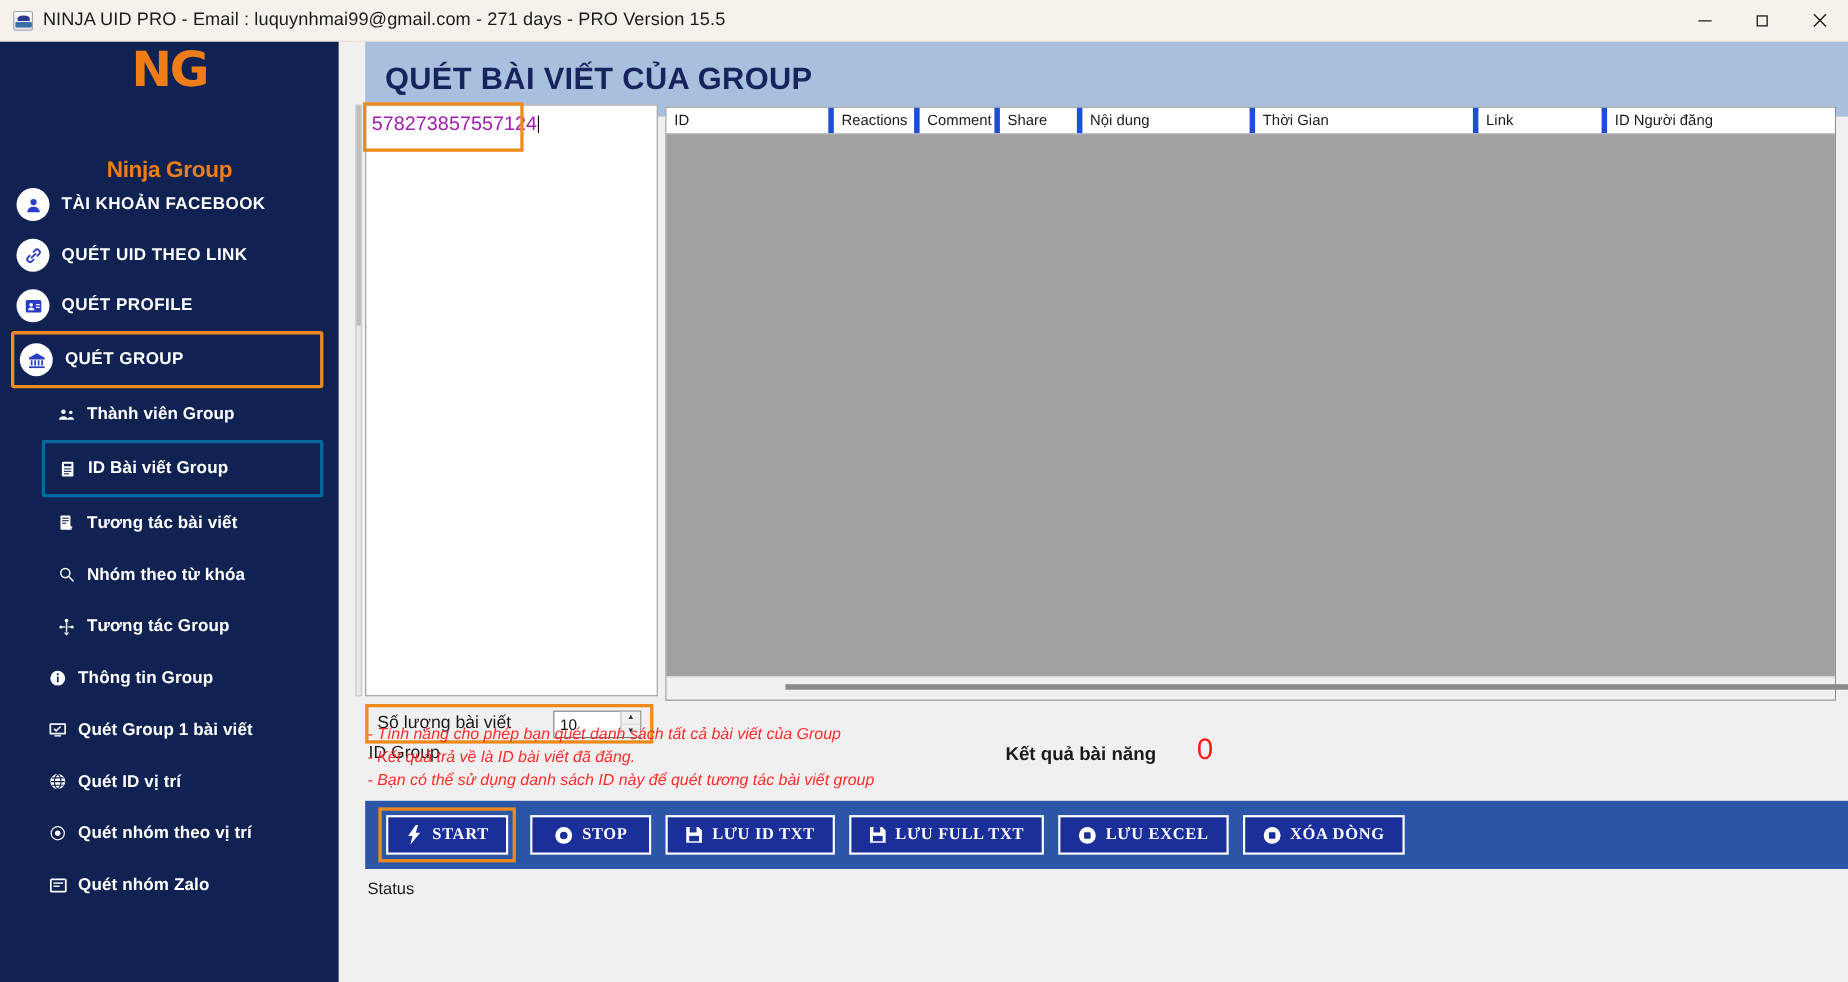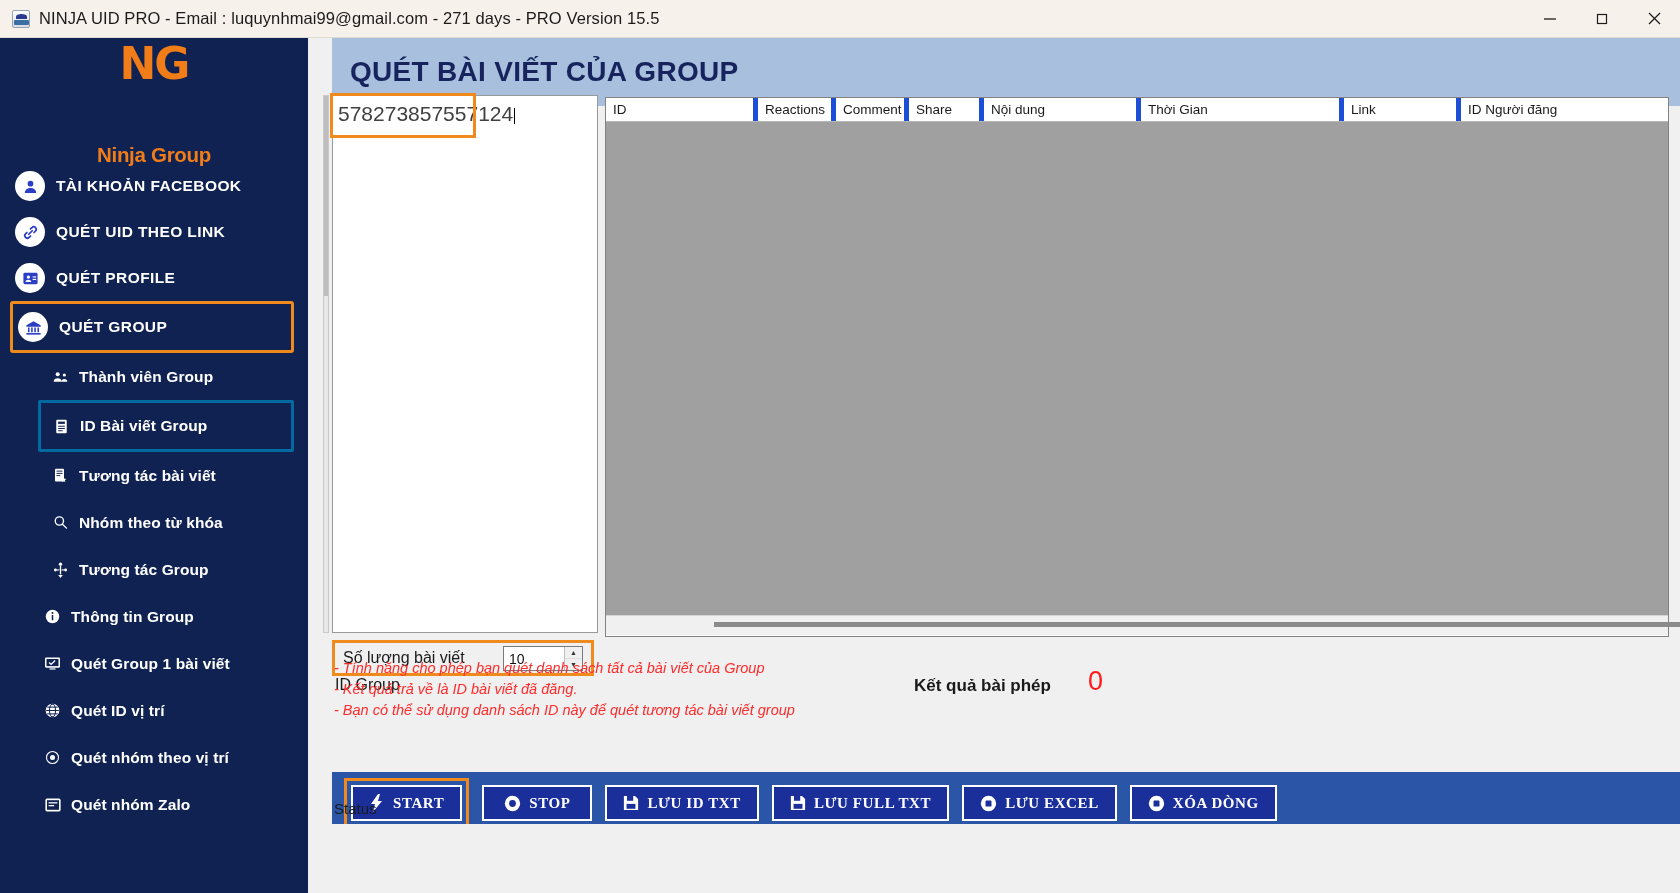--- a/index.html
+++ b/index.html
@@ -144,21 +144,21 @@
     position: relative; width: 266px; height: 538px;
     background: #ffffff; border: 1px solid #999999;
   }
   .idbox-highlight {
     position: absolute; left: -3px; top: -3px;
     width: 146px; height: 45px;
     border: 3px solid #f08a1d; pointer-events: none;
   }
   .idbox-text {
     position: absolute; left: 5px; top: 6px;
-    font-size: 21px; color: #404040; font-family: "Liberation Sans", sans-serif;
+    font-size: 18px; color: #a21caf; font-family: "Liberation Sans", sans-serif;
     white-space: pre;
   }
   .caret {
     display: inline-block; width: 1px; height: 16px;
     background: #000; vertical-align: -3px; margin-left: 1px;
   }
   .side-scroll {
     position: absolute; left: -9px; top: 0; width: 6px; height: 538px;
     background: #e8e8e8; border: 1px solid #c9c9c9;
   }
@@ -237,21 +237,21 @@
   .result-value {
     position: absolute; left: 768px; top: 628px;
     font-size: 27px; color: #ff1a1a;
   }
 
   
   .btn-bar {
     position: absolute; left: 12px; top: 690px;
     width: 1348px; height: 62px;
     background: #2b56a8;
-    display: flex; align-items: center; padding-left: 12px; gap: 13px; margin-top: 44px;
+    display: flex; align-items: center; padding-left: 12px; gap: 13px;
   }
   .abtn {
     height: 36px; min-width: 110px; padding: 0 16px;
     background: #1b2f9b; border: 2px solid #ffffff;
     color: #ffffff; font-size: 15px; font-weight: 700;
     letter-spacing: 0.6px;
     display: flex; align-items: center; justify-content: center; gap: 8px;
     font-family: "Liberation Serif", serif;
     white-space: nowrap;
   }
@@ -520,21 +520,21 @@
           <div class="thumb"></div>
         </div>
       </div>
 
       <div class="notes">
         <div>- Tính năng cho phép bạn quét danh sách tất cả bài viết của Group</div>
         <div>- Kết quả trả về là ID bài viết đã đăng.</div>
         <div>- Bạn có thể sử dụng danh sách ID này để quét tương tác bài viết  group</div>
       </div>
 
-      <div class="result-label">Kết quả bài phép</div>
+      <div class="result-label">Kết quả bài năng</div>
       <div class="result-value">0</div>
 
       <div class="btn-bar">
 
         <div class="start-outline">
           <div class="abtn">
             <span class="bi">
               <svg width="16" height="18" viewBox="0 0 14 18" fill="#ffffff">
                   <path d="M8 0L1 10h4l-2 8 9-11H8l2-7z"></path>
                 </svg>

